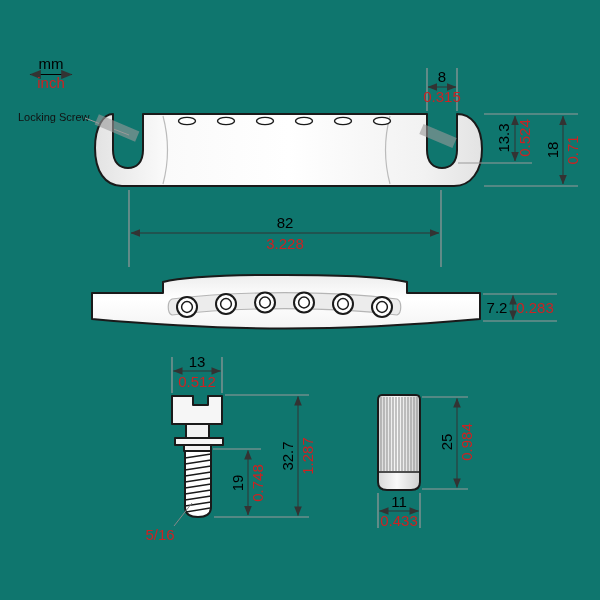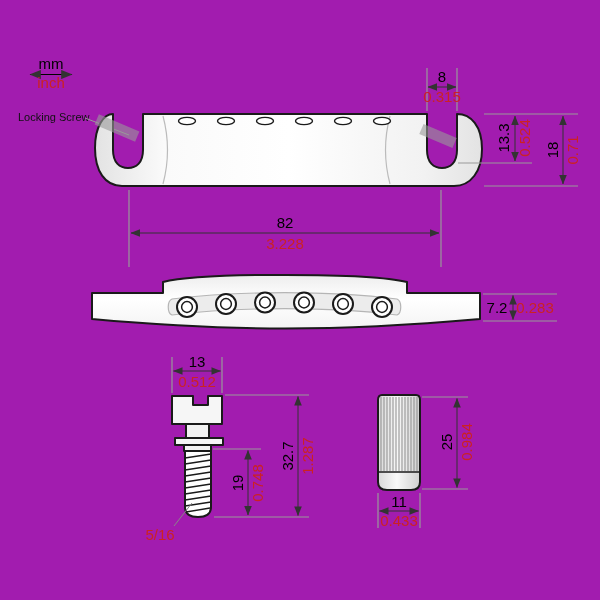--- a/index.html
+++ b/index.html
@@ -1,16 +1,16 @@
 <!DOCTYPE html>
 <html><head>
 <meta charset="utf-8">
 <style>
   html,body{margin:0;padding:0;background:#ffffff;}
-  .stage{position:relative;width:600px;height:600px;background:#a21caf;overflow:hidden;
+  .stage{position:relative;width:600px;height:600px;background:#0f766e;overflow:hidden;
          font-family:"Liberation Sans", sans-serif;}
   svg{display:block;}
   
   .dm  { font:15px "Liberation Sans", sans-serif; fill:#000000; text-anchor:middle; }
   .din { font:15px "Liberation Sans", sans-serif; fill:#cc2222; text-anchor:middle; }
   .lbl { font:11px "Liberation Sans", sans-serif; fill:#111111; text-anchor:start; }
   .legendtxt { font:15px "Liberation Sans", sans-serif; fill:#000; text-anchor:middle; }
   .part   { stroke:#1a1a1a; stroke-width:2; stroke-linejoin:round; }
   .thin   { stroke:#1a1a1a; stroke-width:1.3; fill:none; }
   .dimln  { stroke:#333333; stroke-width:1; fill:none; }

